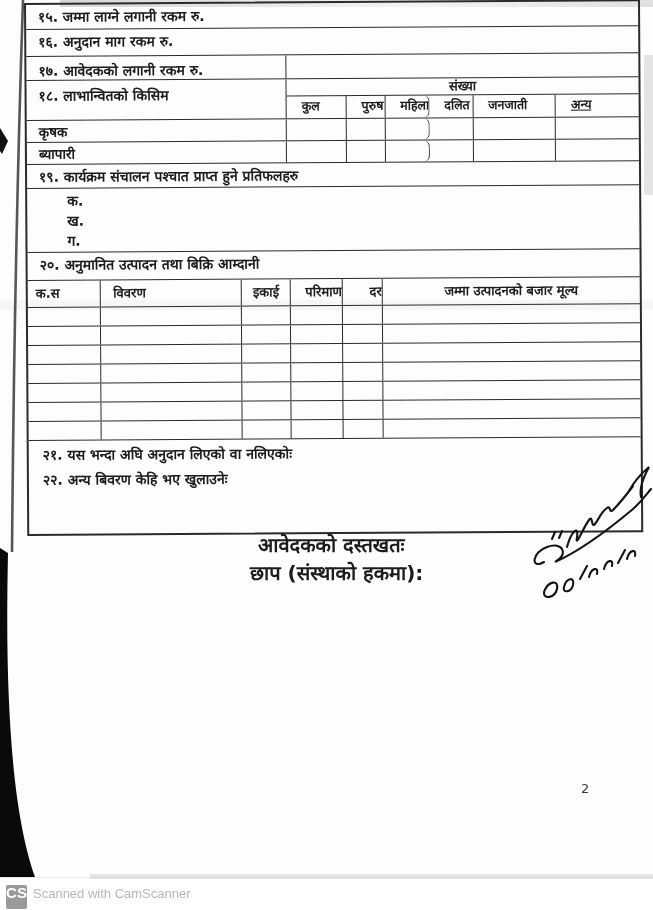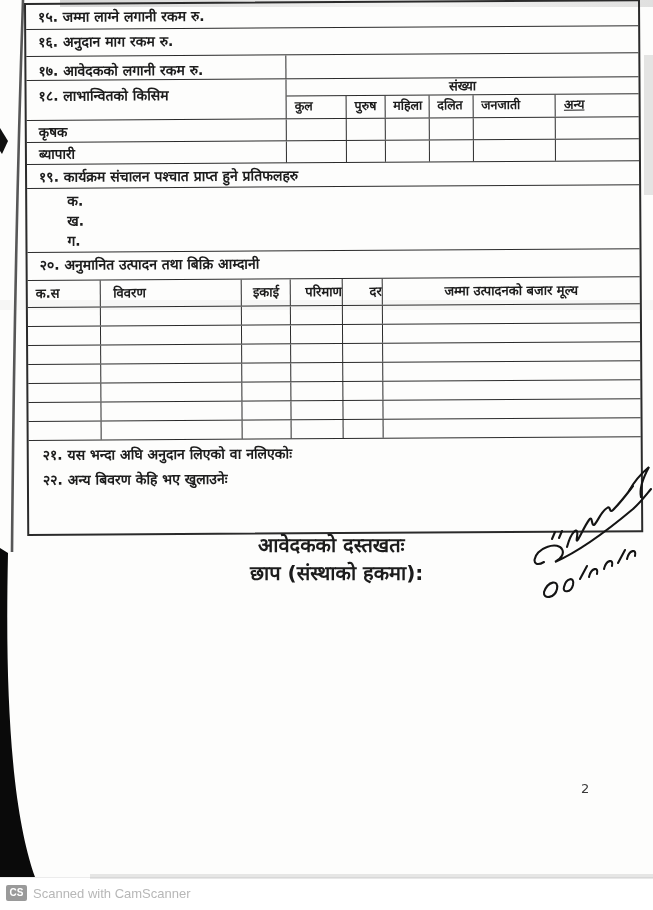--- a/index.html
+++ b/index.html
@@ -34,22 +34,22 @@
   .lbl-cell{width:42.5%;padding:4px 0 0 12px;font-size:14px;box-sizing:border-box;}
   .r17 .empty-right{flex:1;}
 
   
   .r18{min-height:39px;}
   .r18 .lbl-cell{padding-top:5px;}
   .r18-right{flex:1;display:flex;flex-direction:column;}
   .sankhya-hdr{height:17px;border-bottom:1.6px solid #2b2b2b;text-align:center;
     font-size:13px;line-height:16px;box-sizing:border-box;}
   .bcols{display:flex;height:22px;}
-  .bcols .cell,.bvals .cell{font-size:12.5px;line-height:20px;padding-left:8px;white-space:nowrap;}
-  .bc1{width:17%;} .bc2{width:11%;} .bc3{width:12.5%;} .bc4{width:12.5%;} .bc5{width:23.5%;} .bc6{width:23.5%;text-decoration:underline;}
+  .bcols .cell,.bvals .cell{font-size:12.5px;line-height:20px;padding-left:15px;white-space:nowrap;}
+  .bc1{width:17%;} .bc2{width:11%;} .bc3{width:12.5%;border-radius:6px;} .bc4{width:12.5%;} .bc5{width:23.5%;} .bc6{width:23.5%;text-decoration:underline;}
 
   .brow{height:22px;}
   .brow .lbl-cell{padding-top:2px;font-size:13.5px;}
   .bvals{flex:1;display:flex;}
 
   .r19{height:24px;}
   .klist{height:64px;border-bottom:1.6px solid #2b2b2b;padding:2px 0 0 40px;box-sizing:border-box;}
   .klist div{font-size:14px;line-height:20px;}
 
   .r20t{height:28px;}
@@ -76,22 +76,22 @@
 
   .page-number{position:absolute;left:581px;top:781px;font-size:13px;color:#3a3a3a;font-family:"DejaVu Sans",sans-serif;}
 
   
   .edge-svg{position:absolute;left:0;top:0;width:60px;height:910px;pointer-events:none;}
 
   
   .footer{position:absolute;left:0;bottom:0;width:653px;height:32px;background:#ffffff;
     border-top:1px solid #ececec;}
   .footer-shade{position:absolute;left:90px;top:-4px;right:0;height:5px;background:rgba(130,130,130,.18);}
-  .cs-badge{position:absolute;left:6px;top:7px;width:21px;height:16px;background:#9a9a9a;
-    border-radius:2px;color:#fff;font-size:10px;font-weight:bold;text-align:center;line-height:16px;
+  .cs-badge{position:absolute;left:6px;top:7px;width:21px;height:24px;background:#9a9a9a;
+    border-radius:2px;color:#fff;font-size:15px;font-weight:bold;text-align:center;line-height:16px;
     font-family:"Liberation Sans",sans-serif;}
   .cs-text{position:absolute;left:33px;top:8px;font-size:13px;color:#b7b7b7;
     font-family:"Liberation Sans",sans-serif;}
 </style>
 </head>
 <body>
 
 <div class="page">
   <div class="streak-top"></div>
   <div class="streak-right"></div>

